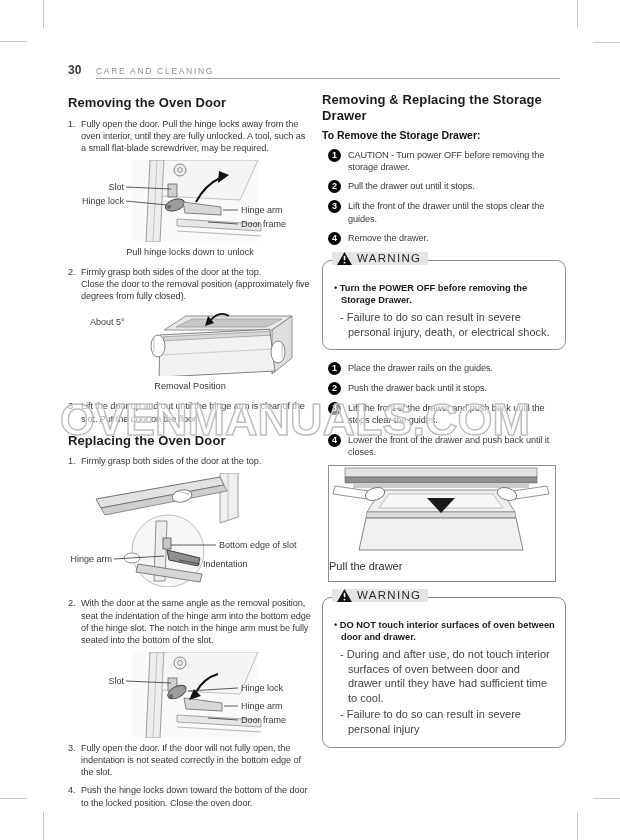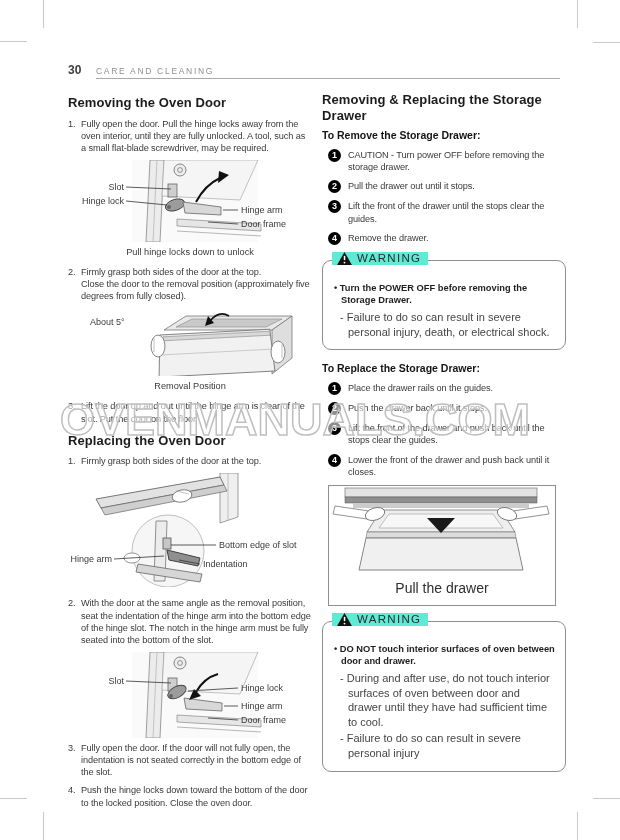--- a/index.html
+++ b/index.html
@@ -24,26 +24,26 @@
   .fig { position:relative; margin:1px 0 0 0; }
   .figcap { text-align:center; font-size:9.2px; color:#3a3a3a; margin:1px 0 9px 0; }
   .figlabel { font-family:"Liberation Sans", sans-serif; font-size:9px; fill:#3a3a3a; }
   
   h2.sub { font-size:10.5px; font-weight:bold; color:#141414; margin:0 0 8px 0; }
   .step { display:flex; gap:7px; margin:0 0 7px 6px; font-size:9.2px; letter-spacing:-0.1px; line-height:1.32; }
   .stepnum { flex:none; width:13px; height:13px; border-radius:50%; background:#000; color:#fff;
              font-size:9px; font-weight:bold; text-align:center; line-height:13px; }
   .steptext { flex:1; }
   .warnbox { position:relative; border:1.4px solid #8f8f8f; border-radius:9px; padding:11px 9px 8px 9px; margin:15px 0 12px 0; }
-  .warnhead { position:absolute; top:-9px; left:9px; background:#5eead4; padding:0 7px 0 5px; display:flex; align-items:center; gap:5px; }
+  .warnhead { position:absolute; top:-9px; left:9px; background:#e5e5e5; padding:0 7px 0 5px; display:flex; align-items:center; gap:5px; }
   .warntitle { font-size:11.5px; letter-spacing:1.3px; color:#2a2a2a; }
   .warnbold { font-size:9.3px; font-weight:bold; color:#1d1d1d; line-height:1.32; margin:10px 0 4px 0; padding-left:9px; text-indent:-7px; }
   .warnitem { font-size:11px; color:#454545; line-height:1.32; padding-left:16px; text-indent:-8px; margin:0 0 2px 0; }
   .figbox { border:1px solid #8f8f8f; width:226px; margin:4px 0 7px 6px; background:#fff; }
-  .figbox .boxcap { text-align:center; font-size:14px; color:#2f2f2f; margin:2px 0 9px 0; }
+  .figbox .boxcap { font-size:11px; color:#2f2f2f; margin:2px 0 9px 0; }
   
   .watermark { position:absolute; left:60px; top:394px; width:504px; text-align:left; z-index:9;
                font-size:45px; font-weight:bold; letter-spacing:0px; pointer-events:none;
                color:rgba(255,255,255,0.55); -webkit-text-stroke:1.5px #bfbfbf; }
 </style>
 </head>
 <body>
 
 <div class="page">
 
@@ -234,21 +234,20 @@
           <polygon points="8,0 16,14 0,14" fill="#111"></polygon>
           <rect x="7.2" y="4" width="1.7" height="5" rx="0.8" fill="#fff"></rect>
           <circle cx="8" cy="11.4" r="1" fill="#fff"></circle>
         </svg>
         <span class="warntitle">WARNING</span>
       </div>
       <div class="warnbold">• Turn the POWER OFF before removing the Storage Drawer.</div>
       <div class="warnitem">- Failure to do so can result in severe personal injury, death, or electrical shock.</div>
     </div>
 
-    <h2 class="sub">To Replace the Storage Drawer:</h2>
 
     <div class="step">
       <span class="stepnum">1</span>
       <div class="steptext">Place the drawer rails on the guides.</div>
     </div>
     <div class="step">
       <span class="stepnum">2</span>
       <div class="steptext">Push the drawer back until it stops.</div>
     </div>
     <div class="step">

